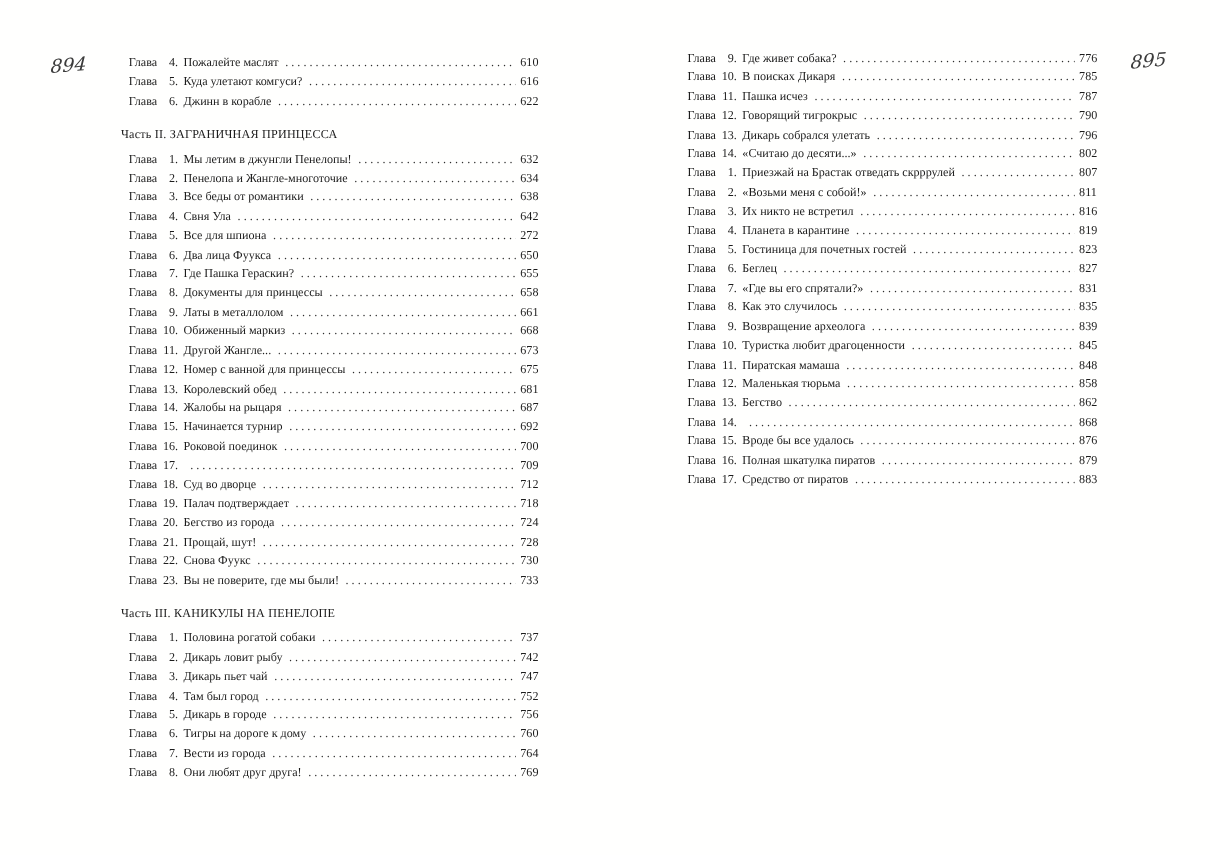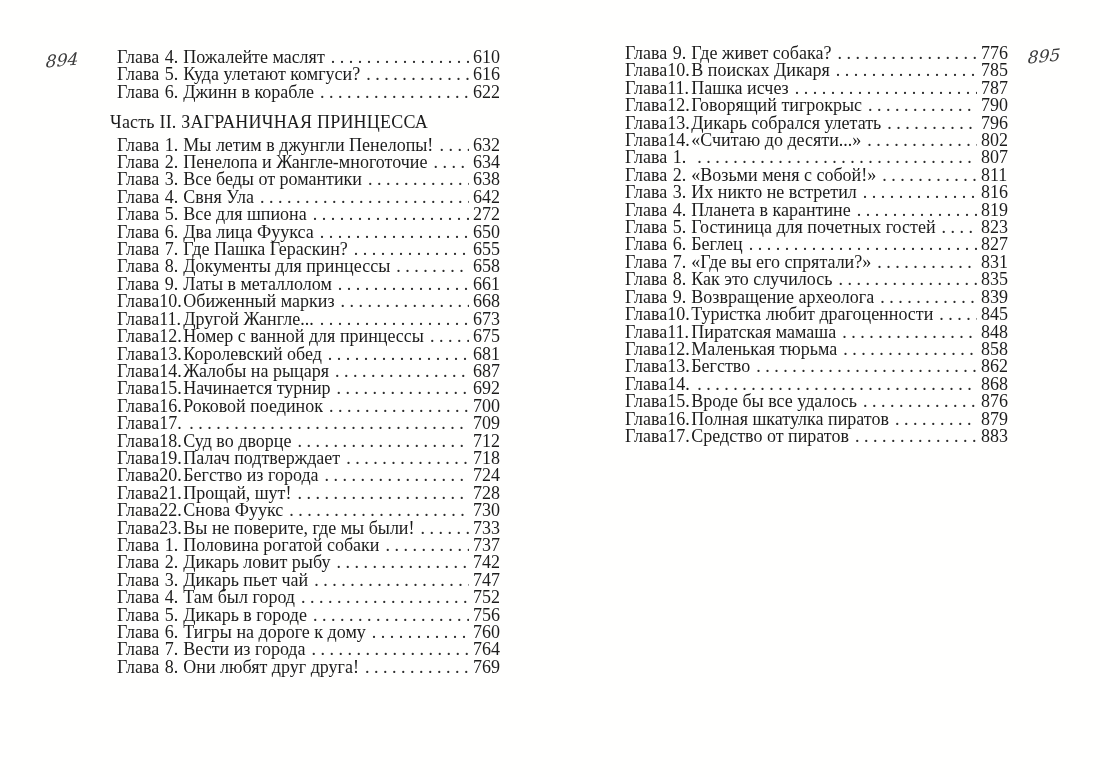--- a/index.html
+++ b/index.html
@@ -22,21 +22,21 @@
     font-size: 17px;
     color: #3b3b3b;
     transform: skewX(-8deg) rotate(-5deg);
   }
   .folio-left  { left: 46px;  top: 50px; }
   .folio-right { right: 40px; top: 46px; }
 
   .col {
     position: absolute;
     width: 390px;
-    font-size: 18px;
+    font-size: 11px;
     line-height: 17.4px;
   }
   .col-left  { left: 110px; top: 49px; }
   .col-right { left: 618px; top: 45px; }
 
   .part-heading {
     margin: 13px 0 5px 0;
     letter-spacing: 0.2px;
     white-space: nowrap;
   }
@@ -254,20 +254,21 @@
         <span class="leader"></span>
         <span class="pg">730</span>
       </div>
       <div class="toc-row">
         <span class="ch-word">Глава</span>
         <span class="ch-num">23.</span>
         <span class="ch-title">Вы не поверите, где мы были!</span>
         <span class="leader"></span>
         <span class="pg">733</span>
       </div>
+      <div class="part-heading">Часть III. КАНИКУЛЫ НА ПЕНЕЛОПЕ</div>
       <div class="toc-row">
         <span class="ch-word">Глава</span>
         <span class="ch-num">1.</span>
         <span class="ch-title">Половина рогатой собаки</span>
         <span class="leader"></span>
         <span class="pg">737</span>
       </div>
       <div class="toc-row">
         <span class="ch-word">Глава</span>
         <span class="ch-num">2.</span>
@@ -357,20 +358,21 @@
       <div class="toc-row">
         <span class="ch-word">Глава</span>
         <span class="ch-num">14.</span>
         <span class="ch-title">«Считаю до десяти...»</span>
         <span class="leader"></span>
         <span class="pg">802</span>
       </div>
       <div class="toc-row">
         <span class="ch-word">Глава</span>
         <span class="ch-num">1.</span>
+        <span class="ch-title">Приезжай на Брастак отведать скрррулей</span>
         <span class="leader"></span>
         <span class="pg">807</span>
       </div>
       <div class="toc-row">
         <span class="ch-word">Глава</span>
         <span class="ch-num">2.</span>
         <span class="ch-title">«Возьми меня с собой!»</span>
         <span class="leader"></span>
         <span class="pg">811</span>
       </div>

